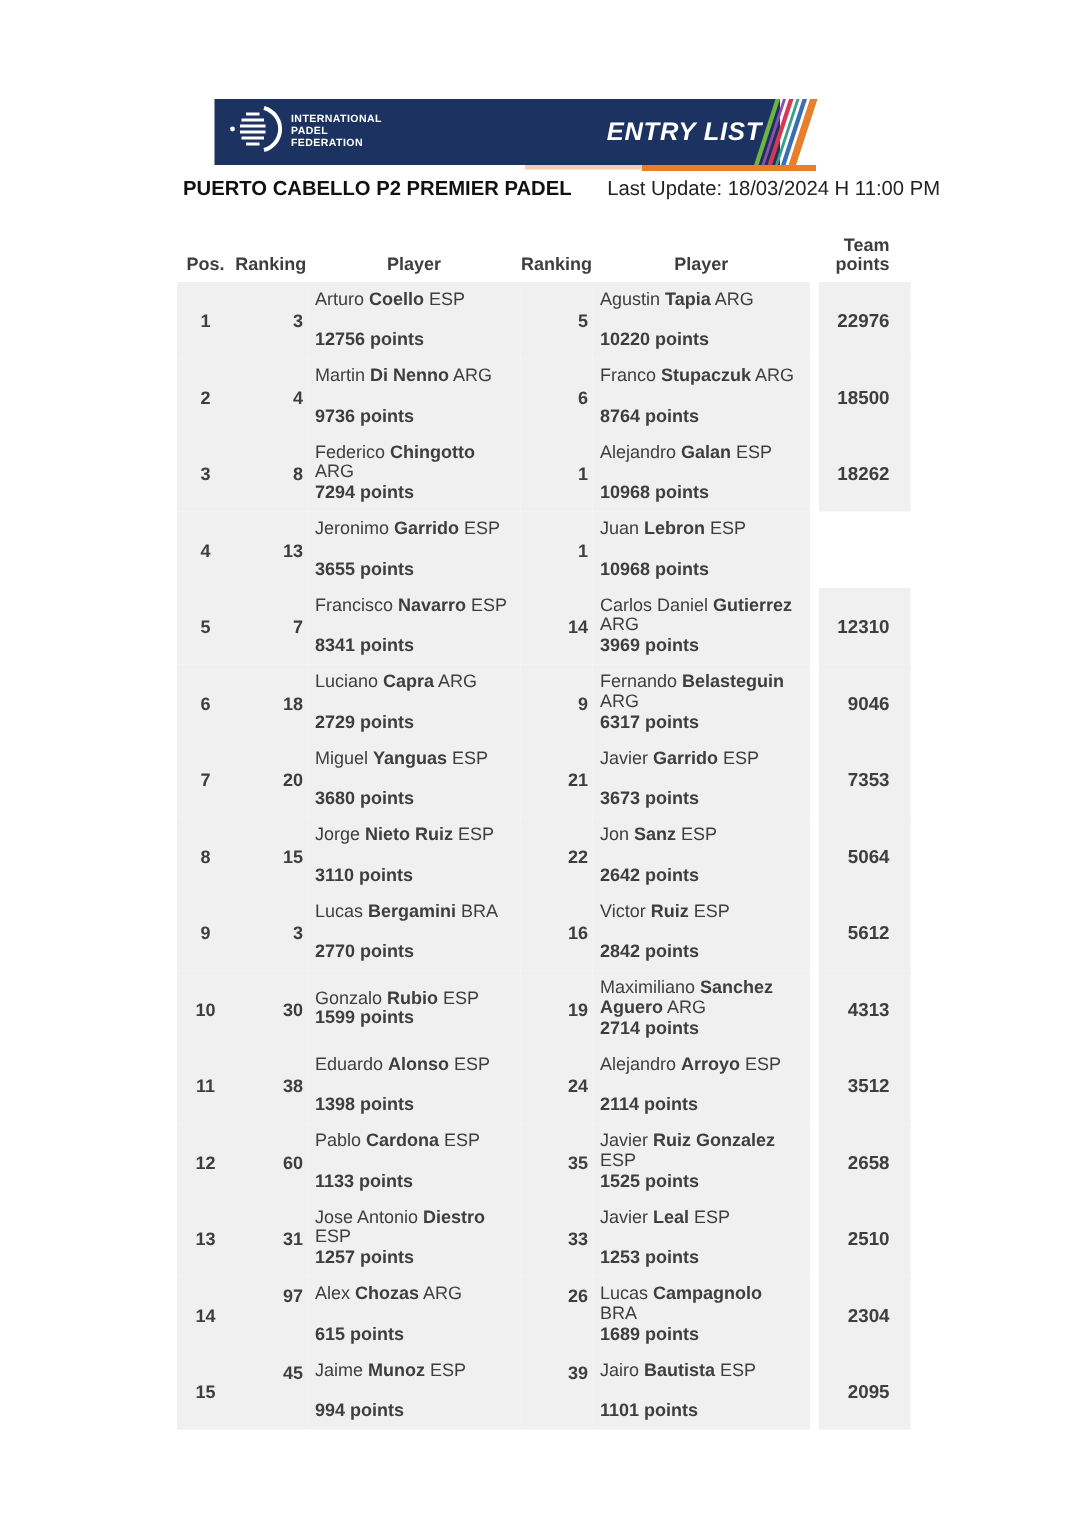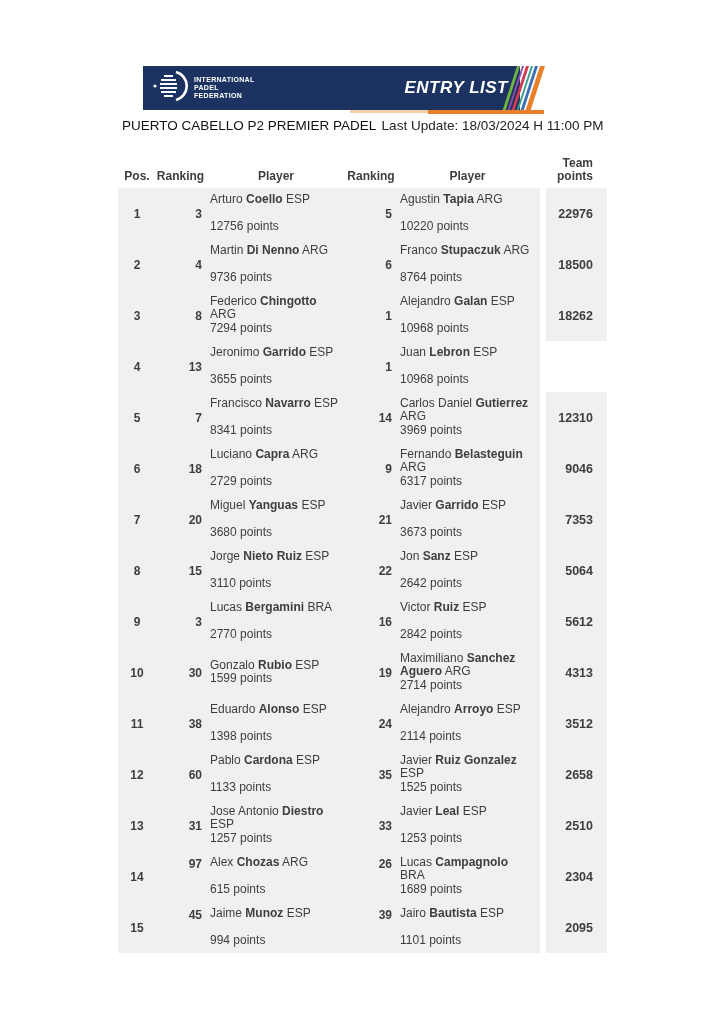--- a/index.html
+++ b/index.html
@@ -34,22 +34,22 @@
   .stripes i{display:block;width:2.5px;height:100%;}
   .stripe-wedge{width:5px !important;}
   .underline-peach{position:absolute;left:350px;top:110px;width:78px;height:3px;}
   .underline-orange{position:absolute;left:428px;top:110px;width:116px;height:3.5px;}
 
   
   .title-row{
     position:absolute;left:122px;top:118px;width:500px;
     font-size:13.5px;white-space:nowrap;color:#222222;
   }
-  .event-title{font-weight:normal;color:#111111;}
-  .last-update{margin-left:2px;font-weight:normal;color:#222222;}
+  .event-title{font-weight:bold;color:#111111;}
+  .last-update{margin-left:20px;font-weight:normal;color:#222222;}
 
   
   .entry-table{position:absolute;left:118px;top:148px;width:489px;}
   .grid-row{
     display:grid;
     grid-template-columns:38px 49px 142px 48px 145px 6px 61px;
   }
   .thead{height:40px;align-items:end;font-weight:bold;font-size:12px;color:#3e3e3e;}
   .thead .h{padding-bottom:5px;text-align:center;}
   .thead .h-points{
@@ -67,21 +67,21 @@
     display:flex;align-items:center;justify-content:flex-end;
     font-weight:bold;font-size:12px;padding-right:3px;
   }
   .trow.rank-top .c-rank{align-items:flex-start;padding-top:6px;}
   .c-player{
     display:flex;flex-direction:column;justify-content:space-between;
     padding:5px 4px 7px 5px;font-size:12px;
   }
   .c-player .name{line-height:13px;}
   .c-player .name b{font-weight:bold;}
-  .c-player .pts{line-height:12px;}
+  .c-player .pts{line-height:12px;font-weight:bold;}
   .c-gutter{background:#ffffff !important;}
   .c-points{
     display:flex;align-items:center;justify-content:flex-end;
     font-weight:bold;font-size:12.5px;padding-right:14px;
   }
 </style>
 </head>
 <body>
 
 <div class="page">

